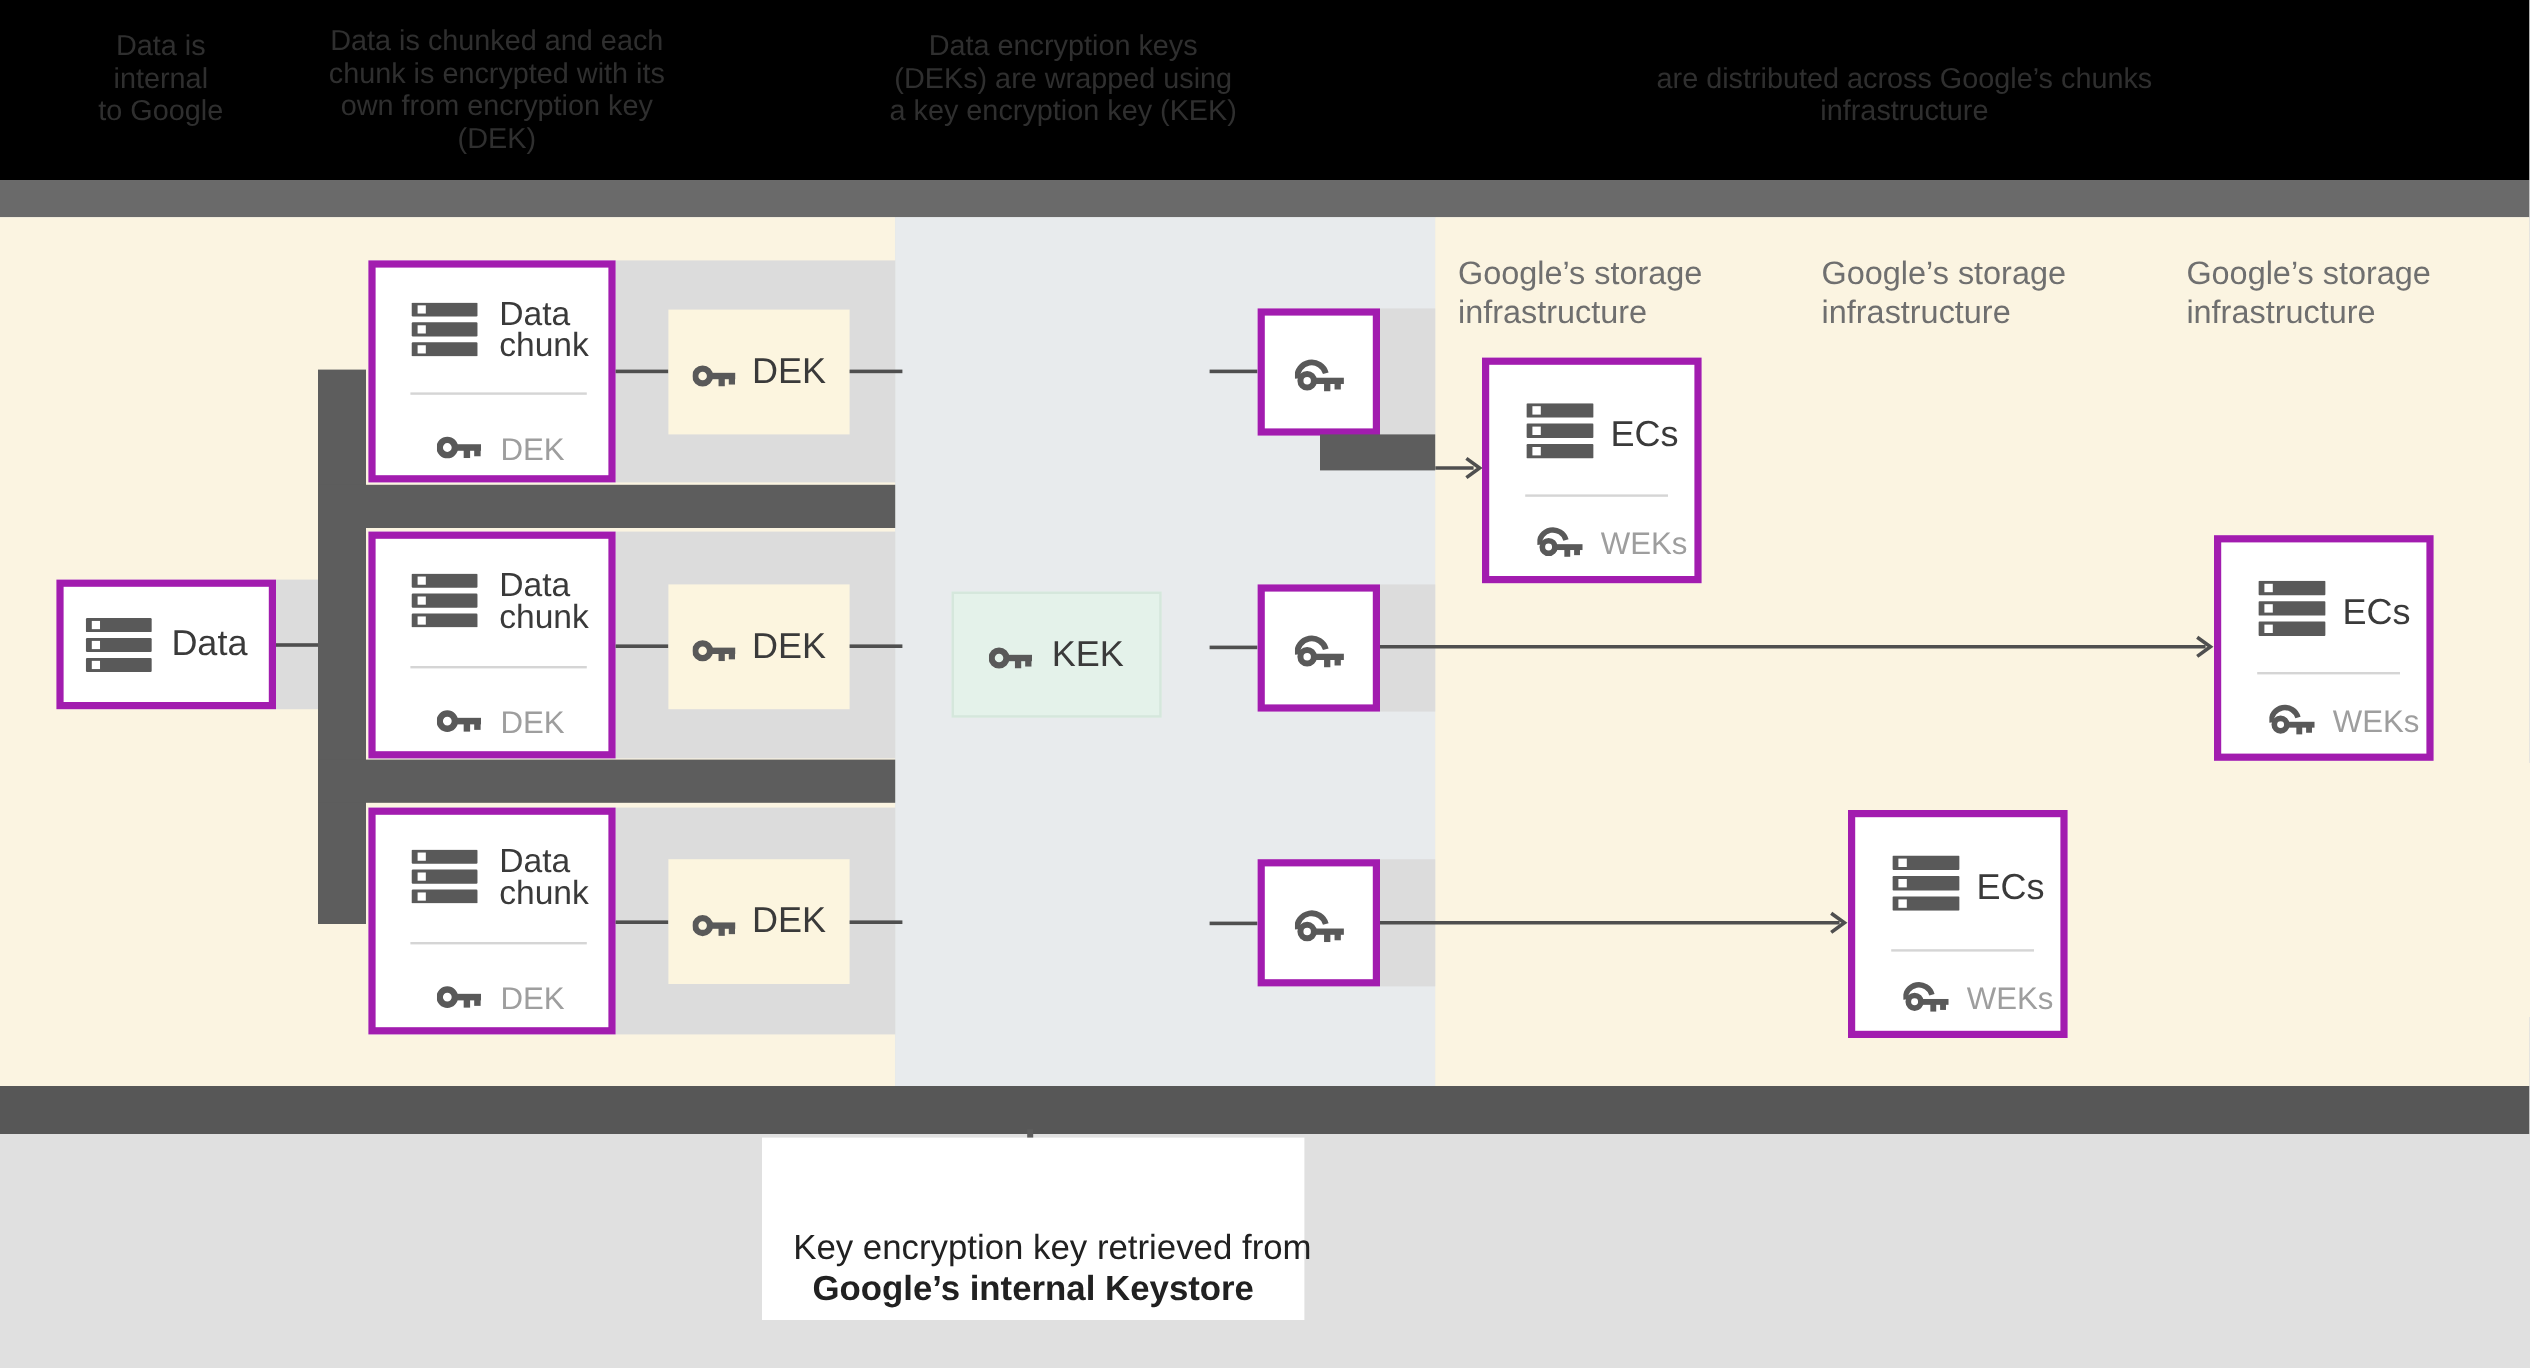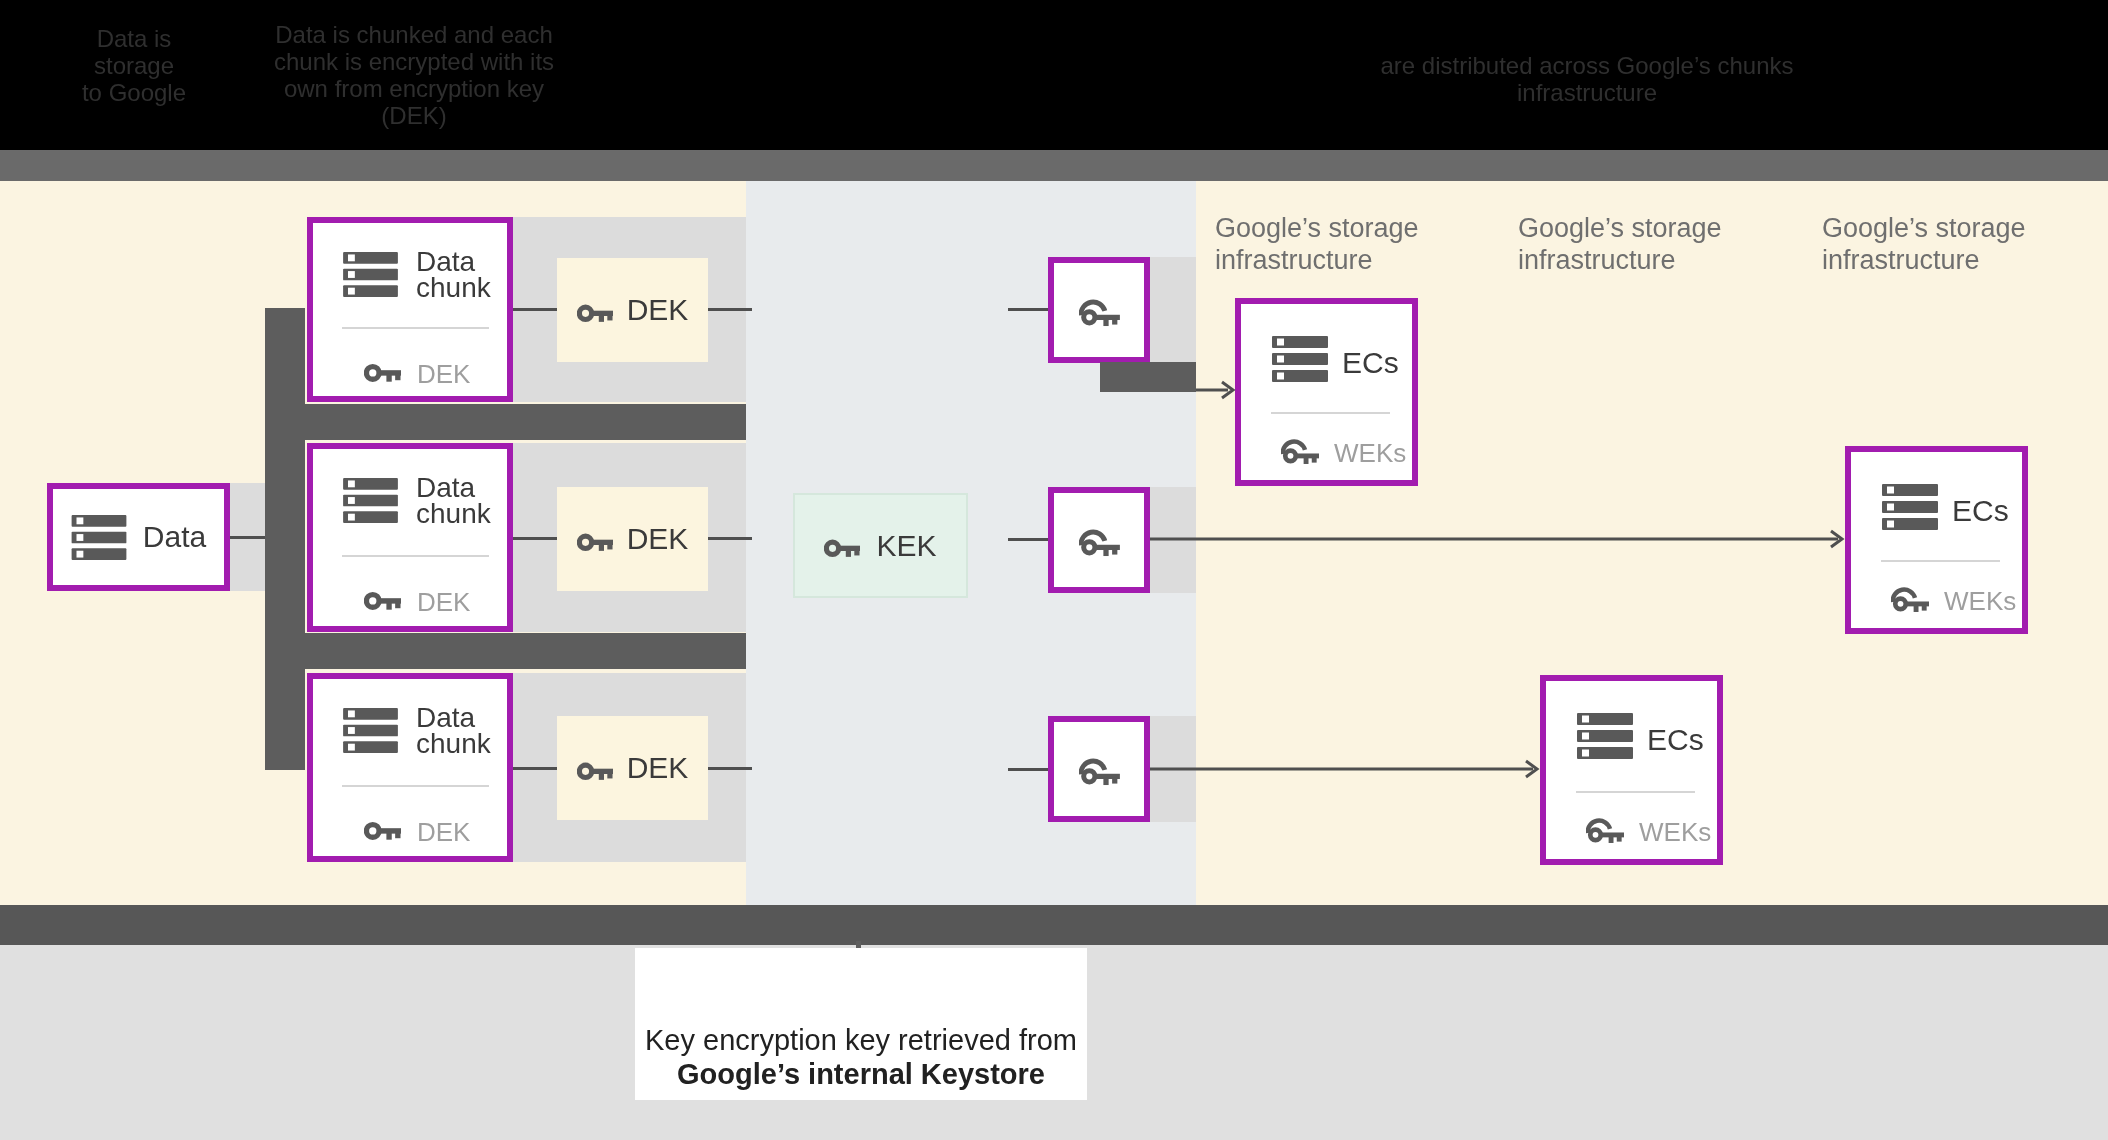--- a/index.html
+++ b/index.html
@@ -24,21 +24,21 @@
   .creambox{background:#fcf5df;}
   .kekbox{background:#e4f2ea;border:2px solid #d5e7dc;box-sizing:border-box;}
   .boxlabel{color:#3a3a3a;font-size:30px;}
   .graylabel{color:#9e9e9e;font-size:26px;}
   .divider{position:absolute;height:2px;background:#d5d5d5;}
   .center-flex{display:flex;align-items:center;justify-content:center;gap:16px;height:100%;}
   .storage-label{position:absolute;color:#6f6f6f;font-size:27px;line-height:32px;}
   
   #caption-box{left:635px;top:948px;width:452px;height:152px;background:#ffffff;text-align:center;color:#212121;}
   #caption-title{position:absolute;left:0;top:14px;width:100%;font-size:31px;font-weight:bold;}
-  #caption-line1{position:absolute;left:0;top:76px;width:100%;font-size:29px;}
+  #caption-line1{position:absolute;left:16px;top:76px;width:100%;font-size:29px;}
   #caption-line2{position:absolute;left:0;top:110px;width:100%;font-size:29px;font-weight:bold;}
   svg.icon{display:block;}
 </style>
 </head>
 <body>
 
 <svg width="0" height="0" style="position:absolute">
   <defs>
     <symbol id="sym-server" viewBox="0 0 56 46">
       <rect x="0" y="0" width="56" height="12" rx="1" fill="#595959"></rect>
@@ -65,27 +65,32 @@
       <path d="M 2,2 L 14,11 L 2,20" fill="none" stroke="#4f4f4f" stroke-width="3"></path>
     </symbol>
   </defs>
 </svg>
 
 <div id="stage">
 
   <div id="header" class="abs">
     <div class="hdr-col" style="left:34px;top:25px;width:200px;">
       <div>Data is</div>
-      <div>storage</div>
+      <div>internal</div>
       <div>to Google</div>
     </div>
     <div class="hdr-col" style="left:264px;top:21px;width:300px;">
       <div>Data is chunked and each</div>
       <div>chunk is encrypted with its</div>
       <div>own from encryption key (DEK)</div>
+    </div>
+    <div class="hdr-col" style="left:736px;top:25px;width:300px;">
+      <div>Data encryption keys</div>
+      <div>(DEKs) are wrapped using</div>
+      <div>a key encryption key (KEK)</div>
     </div>
     <div class="hdr-col" style="left:1327px;top:52px;width:520px;">
       <div>are distributed across Google’s chunks infrastructure</div>
     </div>
   </div>
 
   <div class="abs graybar-top"></div>
   <div class="abs band-bottom"></div>
 
   <div id="zone-left" class="abs"></div>

